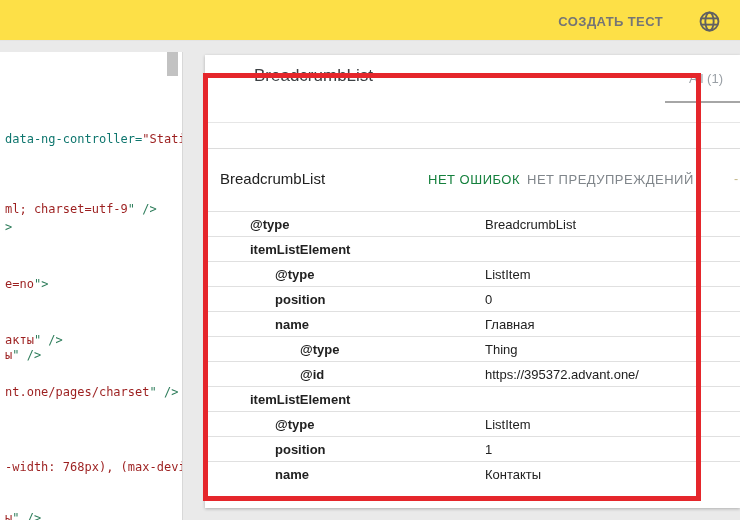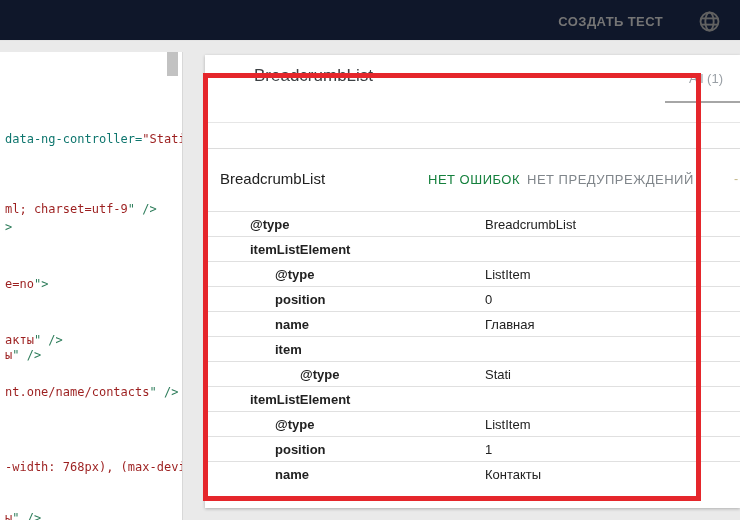--- a/index.html
+++ b/index.html
@@ -1,20 +1,20 @@
 <!DOCTYPE html>
 <html><head>
 <meta charset="utf-8">
 <style>
   * { margin:0; padding:0; box-sizing:border-box; }
   html,body { width:740px; height:520px; overflow:hidden; background:#fff;
     font-family:"Liberation Sans", sans-serif; }
 
   
-  #topbar { position:absolute; left:0; top:0; width:740px; height:41px; background:#0f172a;
+  #topbar { position:absolute; left:0; top:0; width:740px; height:41px; background:#fde047;
     border-bottom:1px solid #e4e4e4; z-index:3; }
   #create-test { position:absolute; top:14px; right:77px; font-size:13px; color:#757575;
     font-weight:bold; letter-spacing:.4px; cursor:pointer; }
   #globe { position:absolute; top:9px; right:18px; width:25px; height:25px; cursor:pointer; }
 
   
   #content-bg { position:absolute; left:0; top:41px; width:740px; height:479px; background:#eaeaea; }
 
   
   #code-panel { position:absolute; left:0; top:52px; width:183px; height:468px; background:#fff;
@@ -71,21 +71,21 @@
 <div id="content-bg"></div>
 
 <div id="code-panel">
   <div id="code-scrollbar"></div>
   <div class="code-line" style="top:80px"><span class="c-attr">data-ng-controller=</span><span class="c-val">"Stati</span></div>
   <div class="code-line" style="top:150px"><span class="c-val">ml; charset=utf-9</span><span class="c-pun">" /&gt;</span></div>
   <div class="code-line" style="top:168px"><span class="c-pun">&gt;</span></div>
   <div class="code-line" style="top:225px"><span class="c-val">e=no</span><span class="c-pun">"&gt;</span></div>
   <div class="code-line" style="top:281px"><span class="c-val">акты</span><span class="c-pun">" /&gt;</span></div>
   <div class="code-line" style="top:296px"><span class="c-val">ы</span><span class="c-pun">" /&gt;</span></div>
-  <div class="code-line" style="top:333px"><span class="c-val">nt.one/name/contacts</span><span class="c-pun">" /&gt;</span></div>
+  <div class="code-line" style="top:333px"><span class="c-val">nt.one/pages/charset</span><span class="c-pun">" /&gt;</span></div>
   <div class="code-line" style="top:408px"><span class="c-val">-width: 768px), (max-devic</span></div>
   <div class="code-line" style="top:459px"><span class="c-val">ы</span><span class="c-pun">" /&gt;</span></div>
 
 </div>
 
 <div id="results-panel">
   <span id="back-arrow">←</span>
   <span id="panel-title">BreadcrumbList</span>
   <span id="tab-all">All (1)</span>
   <div id="tab-underline"></div>
@@ -111,27 +111,27 @@
           <span class="t-val">ListItem</span>
         </div>
       <div class="t-row i2">
           <span class="t-key">position</span>
           <span class="t-val">0</span>
         </div>
       <div class="t-row i2">
           <span class="t-key">name</span>
           <span class="t-val">Главная</span>
         </div>
-      <div class="t-row i2">
-          <span class="t-key">item</span>
-          <span class="t-val"></span>
+      <div class="t-row i3">
+          <span class="t-key">@type</span>
+          <span class="t-val">Thing</span>
         </div>
       <div class="t-row i3">
-          <span class="t-key">@type</span>
-          <span class="t-val">Stati</span>
+          <span class="t-key">@id</span>
+          <span class="t-val">https://395372.advant.one/</span>
         </div>
       <div class="t-row i1">
           <span class="t-key">itemListElement</span>
           <span class="t-val"></span>
         </div>
       <div class="t-row i2">
           <span class="t-key">@type</span>
           <span class="t-val">ListItem</span>
         </div>
       <div class="t-row i2">

